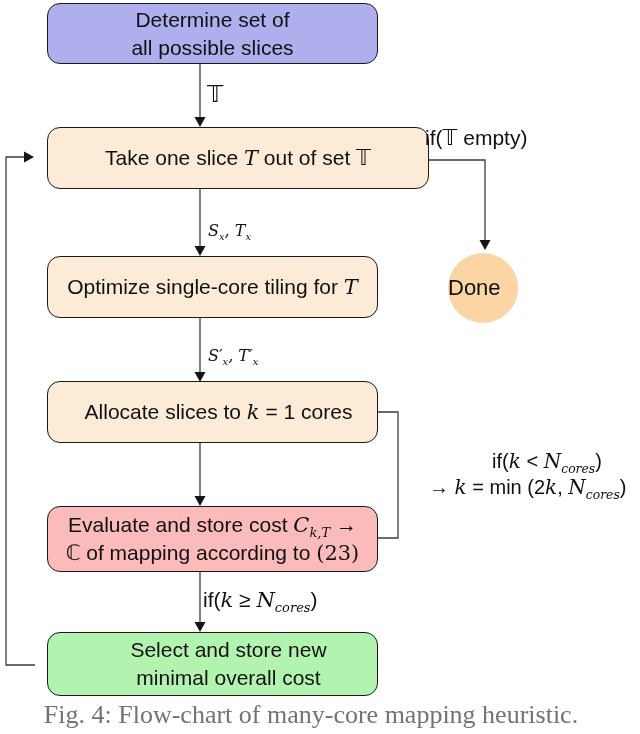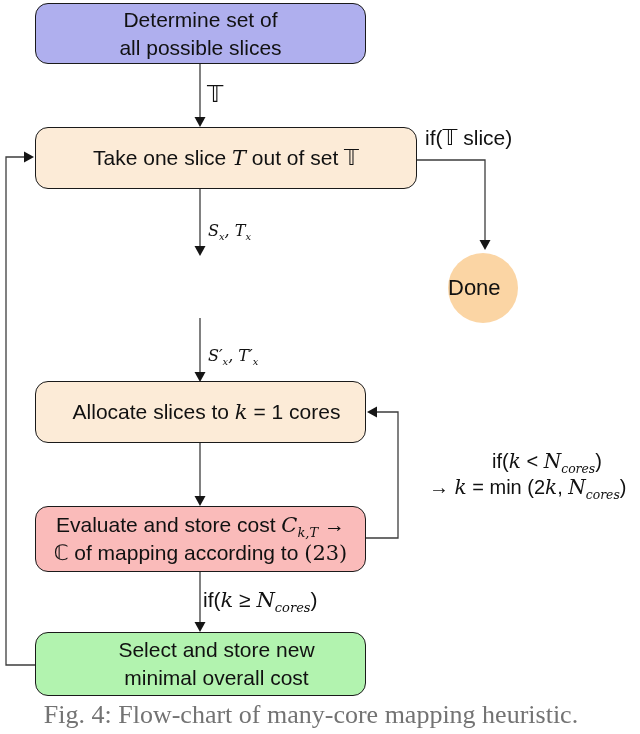--- a/index.html
+++ b/index.html
@@ -5,21 +5,21 @@
   html,body{margin:0;padding:0;background:#ffffff;}
   .stage{
     position:relative;width:640px;height:734px;background:#ffffff;
     font-family:"Liberation Sans",sans-serif;color:#111;overflow:hidden;
   }
   svg.connectors{position:absolute;left:0;top:0;width:640px;height:734px;}
   .node{
     position:absolute;box-sizing:border-box;
     border:1.4px solid #1a1a1a;border-radius:13px;
     display:flex;flex-direction:column;justify-content:center;align-items:center;
-    font-size:21px;line-height:28px;text-align:center;padding:2px 8px;
+    font-size:21px;line-height:28px;text-align:center;padding:2px 8px;margin-left:12px;
   }
   .node .row{white-space:nowrap;}
   .circle{
     position:absolute;border-radius:50%;
     display:flex;align-items:center;justify-content:flex-start;
     font-size:22px;
   }
   .mi{font-family:"DejaVu Serif",serif;font-style:italic;}
   .bb{font-family:"DejaVu Sans",sans-serif;font-style:normal;}
   .rm{font-family:"DejaVu Serif",serif;font-style:normal;}
@@ -62,20 +62,23 @@
 
   <div class="node" style="left: 35px; top: 3px; width: 331px; height: 61px; background: rgb(175, 175, 238);">
     <div class="row">Determine set of</div>
     <div class="row">all possible slices</div>
   </div>
 
   <div class="node" style="left: 35px; top: 127px; width: 382px; height: 62px; background: rgb(252, 235, 215);">
     <div class="row"><span>Take one slice </span><span class="mi">T</span><span> out of set </span><span class="bb">𝕋</span></div>
   </div>
 
+  <div class="node" style="left: 35px; top: 256px; width: 331px; height: 62px; background: rgb(252, 235, 215);">
+    <div class="row"><span>Optimize single-core tiling for </span><span class="mi">T</span></div>
+  </div>
 
   <div class="node" style="left: 35px; top: 381px; width: 331px; height: 62px; background: rgb(252, 235, 215); padding-left: 20px;">
     <div class="row"><span>Allocate slices to </span><span class="mi">k</span><span> = 1 cores</span></div>
   </div>
 
   <div class="node" style="left: 35px; top: 506px; width: 331px; height: 66px; line-height: 28px; background: rgb(250, 187, 186);">
     <div class="row"><span>Evaluate and store cost </span><span class="mi">C</span><sub>k,T</sub><span> →</span></div>
     <div class="row"><span class="bb">ℂ</span><span> of mapping according to </span><span class="rm">(23)</span></div>
   </div>
 
@@ -86,21 +89,21 @@
 
   <div class="circle" style="left: 448px; top: 253px; width: 70px; height: 70px; background: rgb(251, 213, 164);">
     <span>Done</span>
   </div>
 
   <div class="elabel bb" style="left:207px;top:82px;font-size:23px;">
     <span>𝕋</span>
   </div>
 
   <div class="elabel" style="left:425px;top:125px;">
-    <span>if(</span><span class="bb">𝕋</span><span> slice)</span>
+    <span>if(</span><span class="bb">𝕋</span><span> empty)</span>
   </div>
 
   <div class="elabel math-label" style="left:208px;top:206px;">
     <span>S</span><sub>x</sub><span>, </span><span>T</span><sub>x</sub>
   </div>
 
   <div class="elabel math-label" style="left:208px;top:331px;">
     <span>S′</span><sub>x</sub><span>, </span><span>T′</span><sub>x</sub>
   </div>
 

